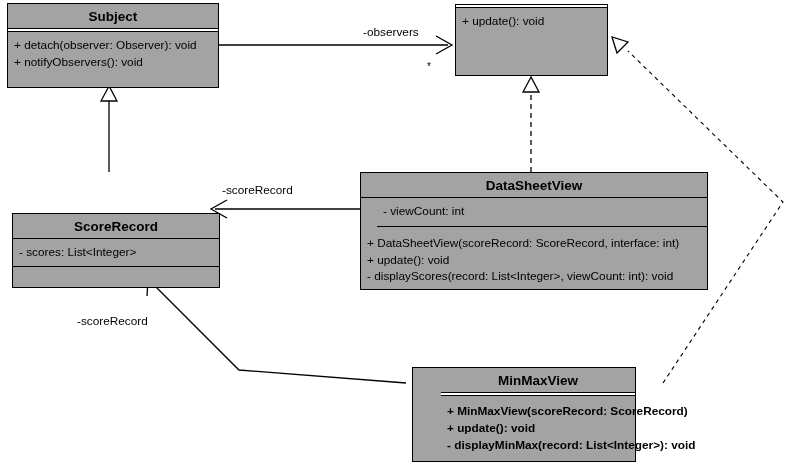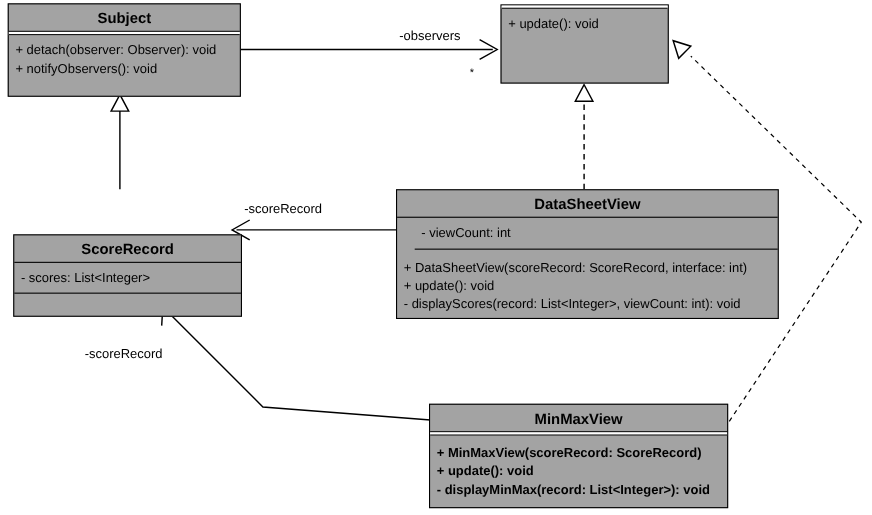--- a/index.html
+++ b/index.html
@@ -149,21 +149,21 @@
     <div class="cls-compartment with-rule" style="height:29px;margin-left:16px;">
       <span class="member">- viewCount: int</span>
     </div>
     <div class="cls-compartment" style="padding-top:8px;">
       <span class="member">+ DataSheetView(scoreRecord: ScoreRecord, interface: int)</span>
       <span class="member">+ update(): void</span>
       <span class="member">- displayScores(record: List&lt;Integer&gt;, viewCount: int): void</span>
     </div>
   </div>
 
-  <div class="uml-class" style="left:390px; top:367px; width:272px; height:95px;">
+  <div class="uml-class" style="left:412px; top:367px; width:224px; height:95px;padding-left:28px;">
     <div class="cls-header" style="height:25px;">MinMaxView</div>
     <div class="cls-sep-gap"></div>
     <div class="cls-compartment" style="padding-top:7px;font-weight:bold;">
       <span class="member">+ MinMaxView(scoreRecord: ScoreRecord)</span>
       <span class="member">+ update(): void</span>
       <span class="member">- displayMinMax(record: List&lt;Integer&gt;): void</span>
     </div>
   </div>
 
   <div class="edge-label" style="left:363px; top:25px;">-observers</div>

